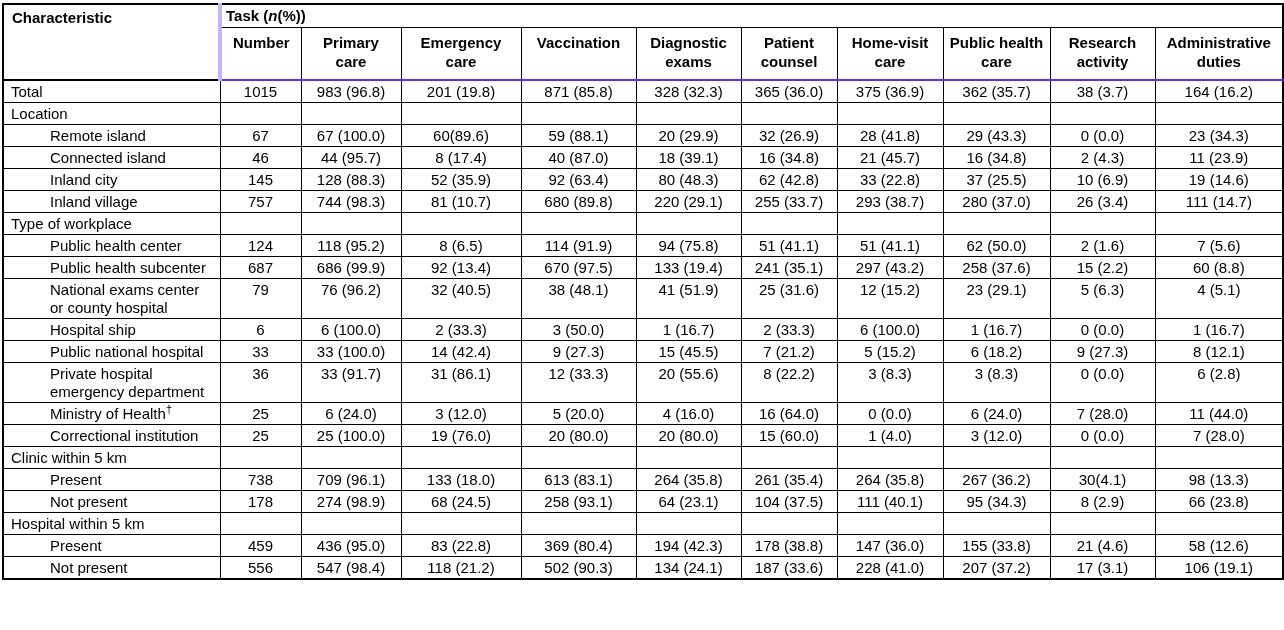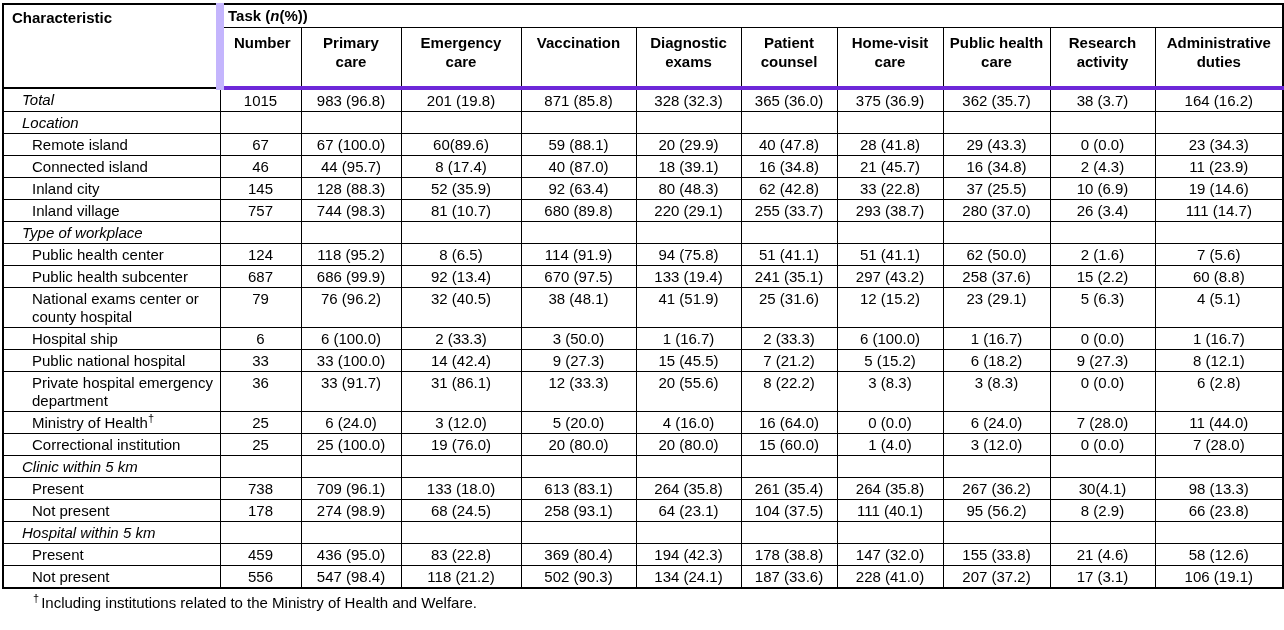--- a/index.html
+++ b/index.html
@@ -25,51 +25,51 @@
     border: 1px solid #000;
     box-sizing: border-box;
     line-height: 18px;
     overflow: hidden;
   }
   th.char-head {
     text-align: left;
     vertical-align: top;
     padding: 4px 8px;
     font-weight: bold;
-    border-right: 8px solid #c4b5fd;
+    border-right: 4px solid #c4b5fd;
     border-bottom: 2px solid #000;
   }
   th.task-head {
     text-align: left;
     vertical-align: middle;
     font-weight: bold;
     height: 23px;
     padding: 0 4px;
   }
   th.task-head .it { font-style: italic; font-weight: bold; }
   tr.col-header-row th.col-head {
     font-weight: bold;
     text-align: center;
     vertical-align: top;
     padding: 5px 6px 4px;
-    height: 61px;
-    border-bottom: 4px solid #6d28d9;
+    height: 53px;
+    border-bottom: 2px solid #6d28d9;
     line-height: 19px;
   }
   tbody td {
     vertical-align: top;
     padding: 2px 3px 1px;
   }
   td.label-cell {
     text-align: left;
     padding-left: 7px;
     padding-right: 6px;
   }
-  td.label-cell.sub { padding-left: 28px; }
-  td.label-cell.total, td.label-cell.section { padding-left: 18px; font-style: italic; }
+  td.label-cell.sub { padding-left: 46px; }
+  td.label-cell.total, td.label-cell.section { padding-left: 7px; }
   td.label-cell { border-right: 1px solid #000; }
   td.val-cell { text-align: center; }
   tbody tr { height: 22px; }
   sup { font-size: 11px; vertical-align: super; line-height: 0; }
   .footnote {
     margin: 5px 0 0 31px;
     font-size: 15px;
     line-height: 18px;
   }
   .footnote sup { margin-right: 2px; }
@@ -137,21 +137,21 @@
           <td class="val-cell"></td>
           <td class="val-cell"></td>
         </tr>
         <tr>
           <td class="label-cell sub">Remote island</td>
           <td class="val-cell">67</td>
           <td class="val-cell">67 (100.0)</td>
           <td class="val-cell">60(89.6)</td>
           <td class="val-cell">59 (88.1)</td>
           <td class="val-cell">20 (29.9)</td>
-          <td class="val-cell">40 (47.8)</td>
+          <td class="val-cell">32 (26.9)</td>
           <td class="val-cell">28 (41.8)</td>
           <td class="val-cell">29 (43.3)</td>
           <td class="val-cell">0 (0.0)</td>
           <td class="val-cell">23 (34.3)</td>
         </tr>
         <tr>
           <td class="label-cell sub">Connected island</td>
           <td class="val-cell">46</td>
           <td class="val-cell">44 (95.7)</td>
           <td class="val-cell">8 (17.4)</td>
@@ -334,21 +334,21 @@
         </tr>
         <tr>
           <td class="label-cell sub">Not present</td>
           <td class="val-cell">178</td>
           <td class="val-cell">274 (98.9)</td>
           <td class="val-cell">68 (24.5)</td>
           <td class="val-cell">258 (93.1)</td>
           <td class="val-cell">64 (23.1)</td>
           <td class="val-cell">104 (37.5)</td>
           <td class="val-cell">111 (40.1)</td>
-          <td class="val-cell">95 (56.2)</td>
+          <td class="val-cell">95 (34.3)</td>
           <td class="val-cell">8 (2.9)</td>
           <td class="val-cell">66 (23.8)</td>
         </tr>
         <tr>
           <td class="label-cell section">Hospital within 5 km</td>
           <td class="val-cell"></td>
           <td class="val-cell"></td>
           <td class="val-cell"></td>
           <td class="val-cell"></td>
           <td class="val-cell"></td>
@@ -359,34 +359,33 @@
           <td class="val-cell"></td>
         </tr>
         <tr>
           <td class="label-cell sub">Present</td>
           <td class="val-cell">459</td>
           <td class="val-cell">436 (95.0)</td>
           <td class="val-cell">83 (22.8)</td>
           <td class="val-cell">369 (80.4)</td>
           <td class="val-cell">194 (42.3)</td>
           <td class="val-cell">178 (38.8)</td>
-          <td class="val-cell">147 (32.0)</td>
+          <td class="val-cell">147 (36.0)</td>
           <td class="val-cell">155 (33.8)</td>
           <td class="val-cell">21 (4.6)</td>
           <td class="val-cell">58 (12.6)</td>
         </tr>
         <tr>
           <td class="label-cell sub">Not present</td>
           <td class="val-cell">556</td>
           <td class="val-cell">547 (98.4)</td>
           <td class="val-cell">118 (21.2)</td>
           <td class="val-cell">502 (90.3)</td>
           <td class="val-cell">134 (24.1)</td>
           <td class="val-cell">187 (33.6)</td>
           <td class="val-cell">228 (41.0)</td>
           <td class="val-cell">207 (37.2)</td>
           <td class="val-cell">17 (3.1)</td>
           <td class="val-cell">106 (19.1)</td>
         </tr>
       </tbody>
   </table>
-  <div class="footnote"><sup>†</sup><span>Including institutions related to the Ministry of Health and Welfare.</span></div>
 </div>
 
 </body></html>

